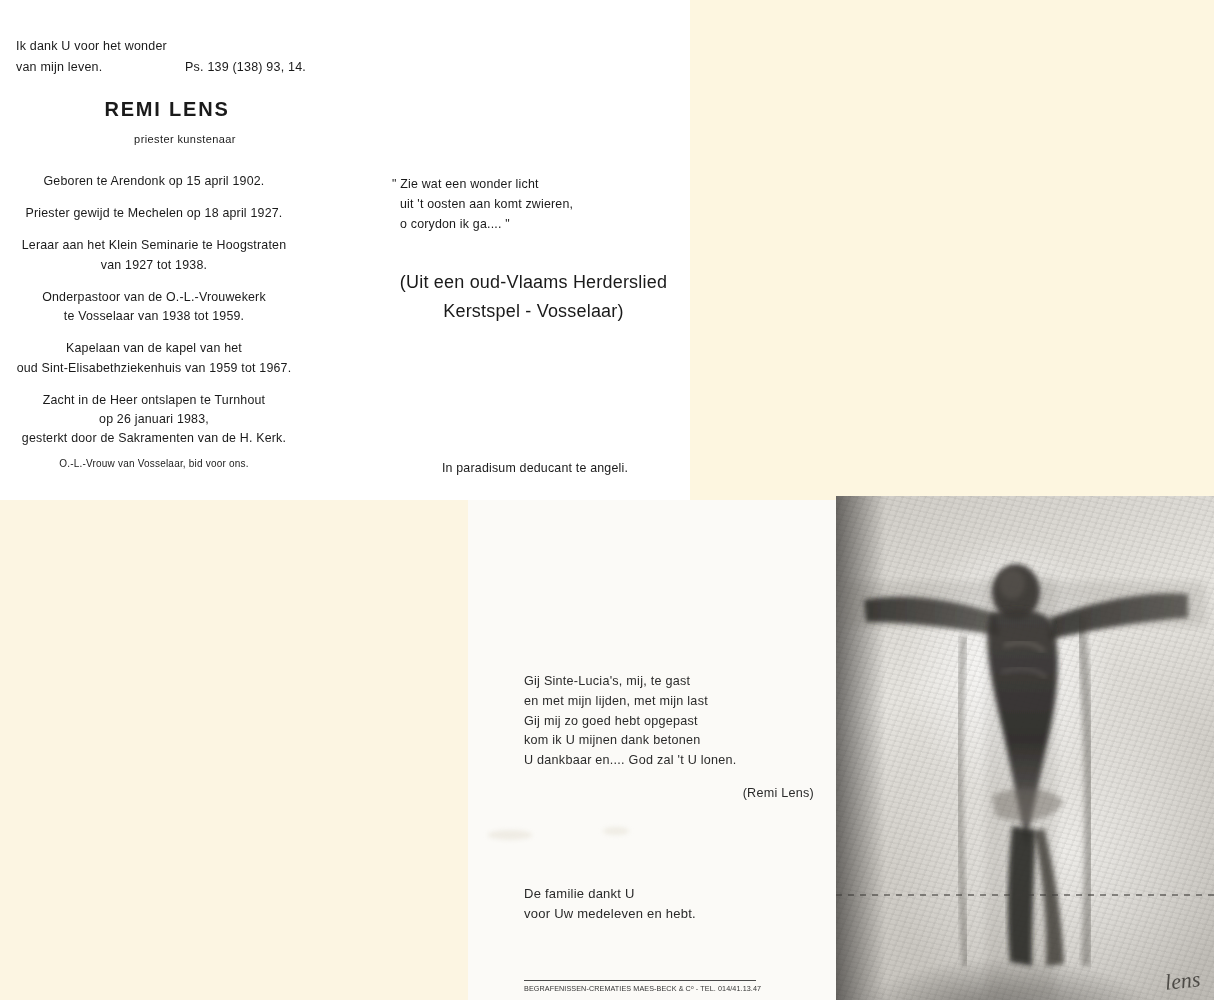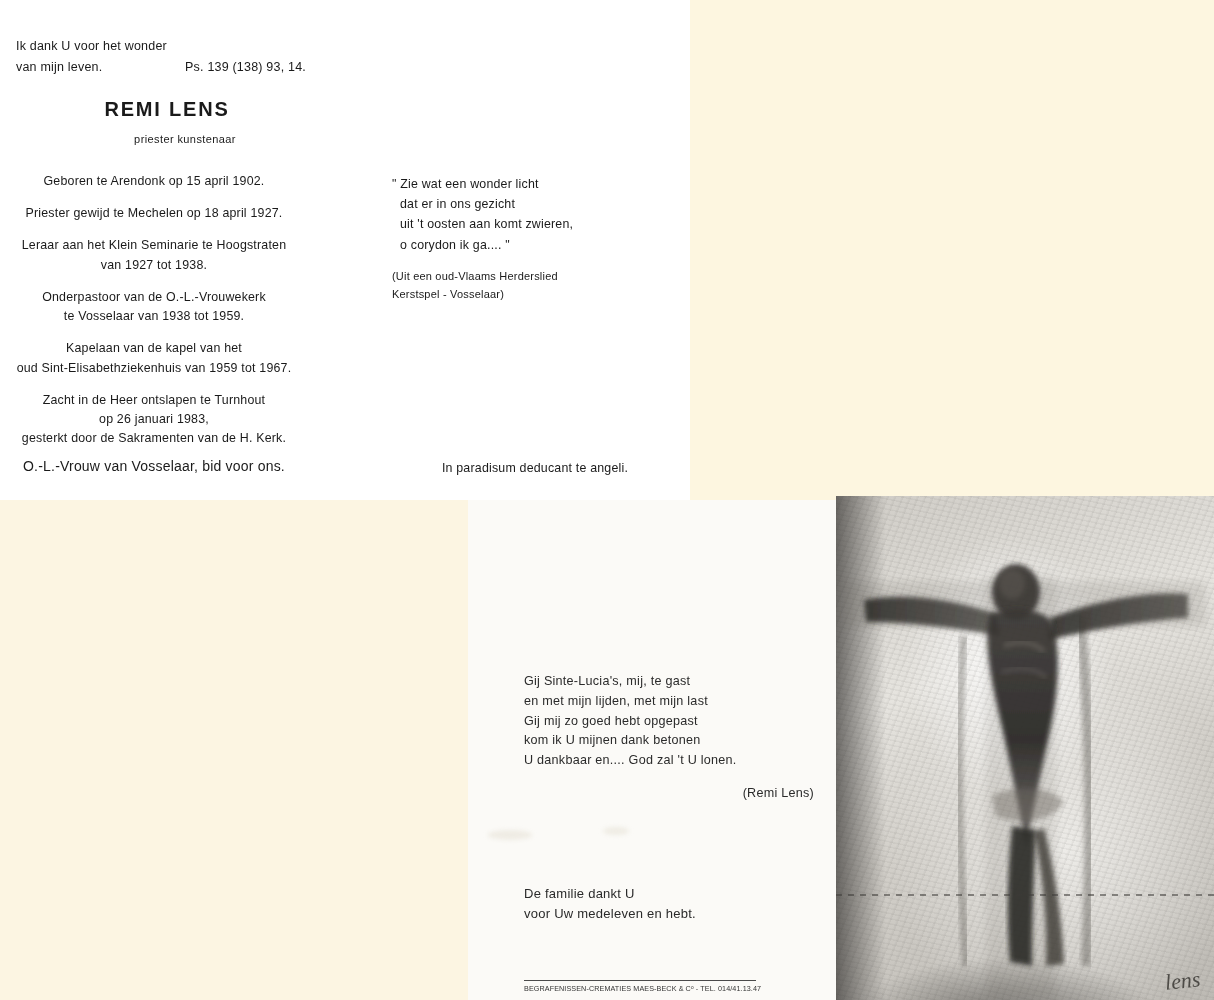--- a/index.html
+++ b/index.html
@@ -129,42 +129,42 @@
   }
   .mem-bio p {
     margin: 0 0 13px 0;
   }
   .mem-footer-left {
     position: absolute;
     left: 8px;
     top: 458px;
     width: 292px;
     text-align: center;
-    font-size: 14px;
+    font-size: 10px;
     letter-spacing: 0.2px;
   }
 
   .mem-poem {
     position: absolute;
     left: 392px;
     top: 174px;
     width: 290px;
     font-size: 12.4px;
     line-height: 1.63;
     letter-spacing: 0.2px;
   }
   .mem-poem .l0 { margin-left: 0; }
   .mem-poem .li { margin-left: 8px; }
   .mem-poem-attr {
     position: absolute;
     left: 392px;
     top: 268px;
     width: 283px;
-    text-align: left;
-    font-size: 11px;
+    text-align: center;
+    font-size: 18px;
     line-height: 1.6;
     letter-spacing: 0.2px;
   }
   .mem-footer-mid {
     position: absolute;
     left: 390px;
     top: 461px;
     width: 290px;
     text-align: center;
     font-size: 12.4px;
@@ -303,21 +303,20 @@
 oud Sint-Elisabethziekenhuis van 1959 tot 1967.</p>
       <p style="white-space:pre-line;">Zacht in de Heer ontslapen te Turnhout
 op 26 januari 1983,
 gesterkt door de Sakramenten van de H. Kerk.</p>
     </div>
 
     <div class="mem-footer-left">O.-L.-Vrouw van Vosselaar, bid voor ons.</div>
 
     <div class="mem-poem">
       <div class="l0">" Zie wat een wonder licht</div>
-      <div class="li">dat er in ons gezicht</div>
       <div class="li">uit 't oosten aan komt zwieren,</div>
       <div class="li">o corydon ik ga.... "</div>
     </div>
 
     <div class="mem-poem-attr">
       <div>(Uit een oud-Vlaams Herderslied</div>
       <div>Kerstspel - Vosselaar)</div>
     </div>
 
     <div class="mem-footer-mid">In paradisum deducant te angeli.</div>

